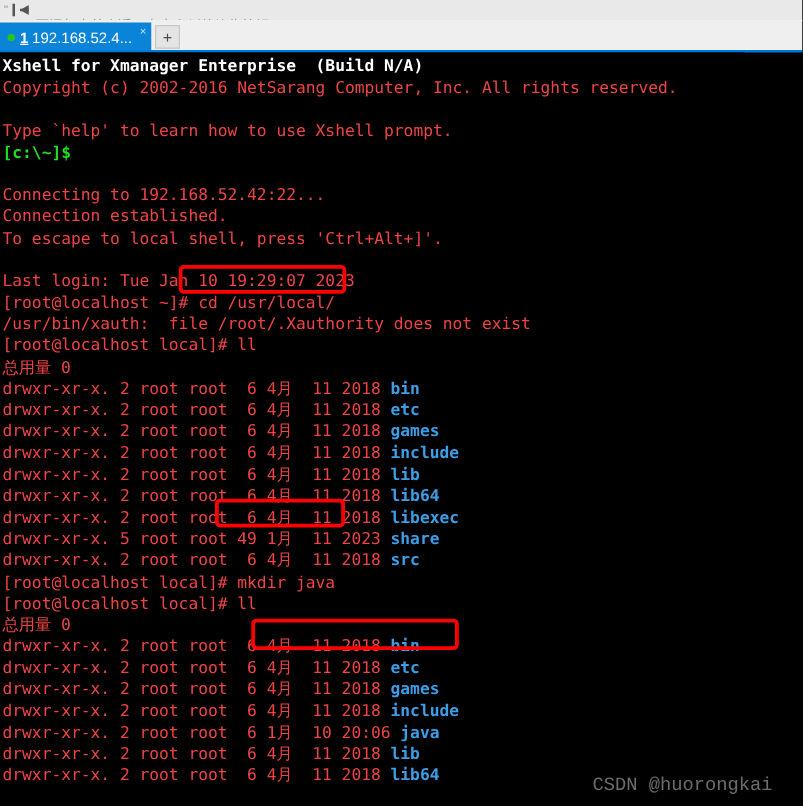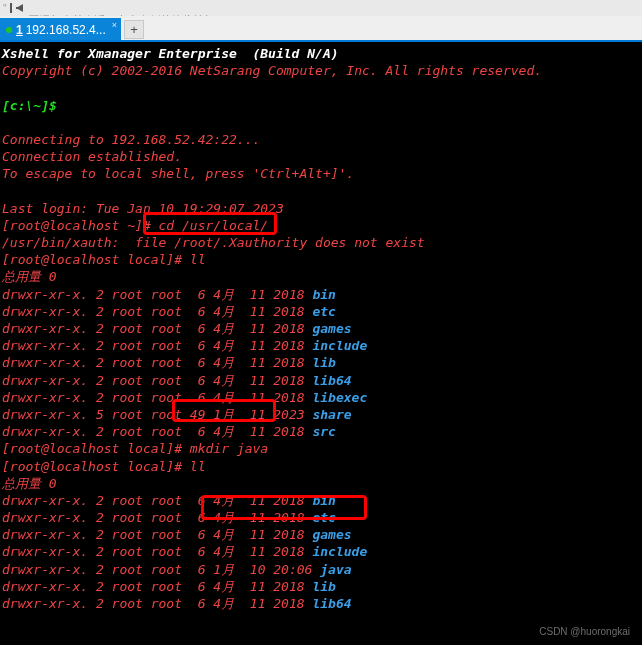--- a/index.html
+++ b/index.html
@@ -137,21 +137,20 @@
   
   .terminal {
     position: absolute;
     left: 0; top: 42px;
     width: 596px;
     height: 603px;
     background: #000000;
     padding: 3px 0 0 2px;
     box-sizing: border-box;
     overflow: hidden;
-    font-style: italic;
   }
   .term-line {
     font-family: "DejaVu Sans Mono", "Liberation Mono", monospace;
     font-size: 13px;
     line-height: 17.2px;
     white-space: pre;
     color: #d6d6d6;
     height: 17.2px;
     letter-spacing: 0px;
   }
@@ -168,25 +167,25 @@
     box-sizing: border-box;
     pointer-events: none;
   }
   #redbox-cd    { left: 143px; top: 212px; width: 134px; height: 23px; }
   #redbox-mkdir { left: 172px; top: 399px; width: 104px; height: 23px; }
   #redbox-java  { left: 201px; top: 495px; width: 166px; height: 25px; }
 
   
   .watermark {
     position: absolute;
-    right: 12px;
+    right: 24px;
     bottom: 8px;
     color: #6d6d6d;
-    font-family: Liberation Sans, sans-serif;
-    font-size: 10px;
+    font-family: Liberation Mono, monospace;
+    font-size: 15px;
     white-space: nowrap;
   }
 </style>
 </head>
 <body>
 
 <div class="app">
 
   <div class="hint-bar">
     <span class="hint-quote">"</span>
@@ -206,20 +205,21 @@
       <span class="tab-close">×</span>
     </div>
     <div class="tab-add">+</div>
   </div>
   <div class="tab-bar-underline"></div>
 
   <div class="terminal" id="terminal">
       <div class="term-line"><span class="c-bwhite">Xshell for Xmanager Enterprise  (Build N/A)</span></div>
       <div class="term-line"><span class="c-white">Copyright (c) 2002-2016 NetSarang Computer, Inc. All rights reserved.</span></div>
       <div class="term-line"><span class="c-white"> </span></div>
+      <div class="term-line"><span class="c-white">Type `help' to learn how to use Xshell prompt.</span></div>
       <div class="term-line"><span class="c-green">[c:\~]$</span></div>
       <div class="term-line"><span class="c-white"> </span></div>
       <div class="term-line"><span class="c-white">Connecting to 192.168.52.42:22...</span></div>
       <div class="term-line"><span class="c-white">Connection established.</span></div>
       <div class="term-line"><span class="c-white">To escape to local shell, press 'Ctrl+Alt+]'.</span></div>
       <div class="term-line"><span class="c-white"> </span></div>
       <div class="term-line"><span class="c-white">Last login: Tue Jan 10 19:29:07 2023</span></div>
       <div class="term-line"><span class="c-white">[root@localhost ~]# </span><span class="c-white">cd /usr/local/</span></div>
       <div class="term-line"><span class="c-white">/usr/bin/xauth:  file /root/.Xauthority does not exist</span></div>
       <div class="term-line"><span class="c-white">[root@localhost local]# ll</span></div>

